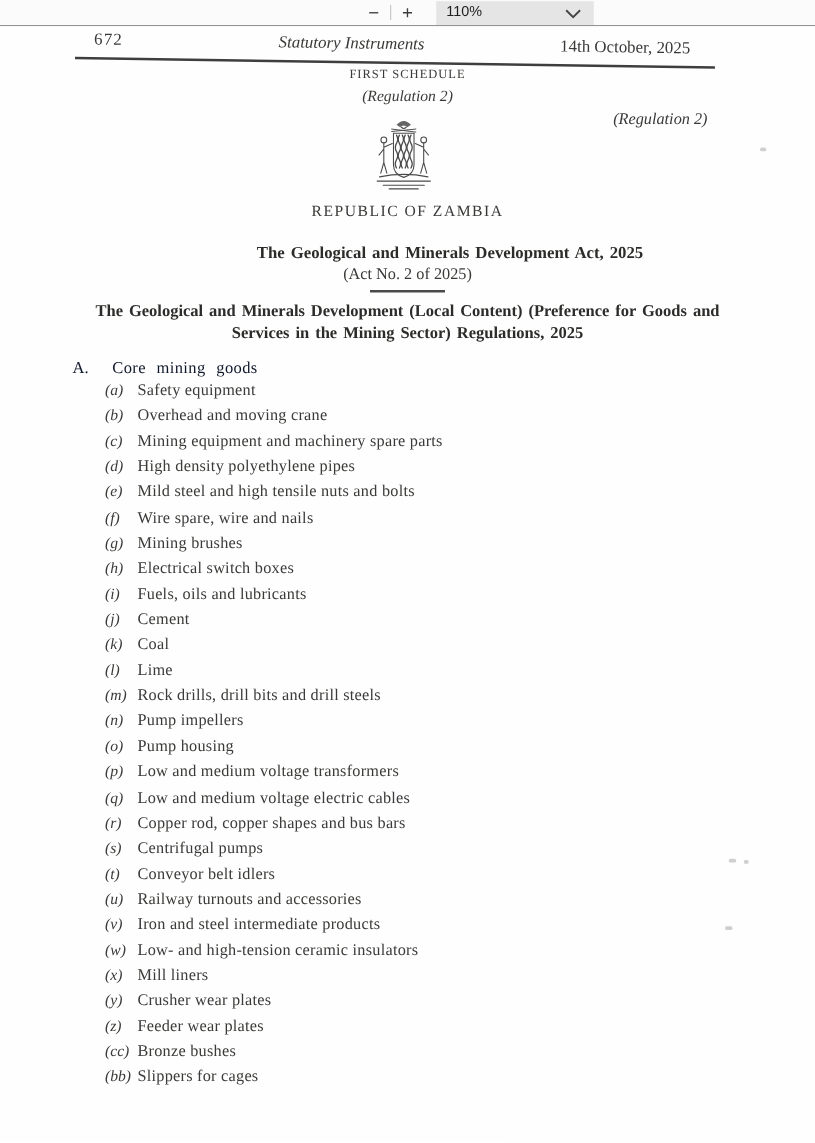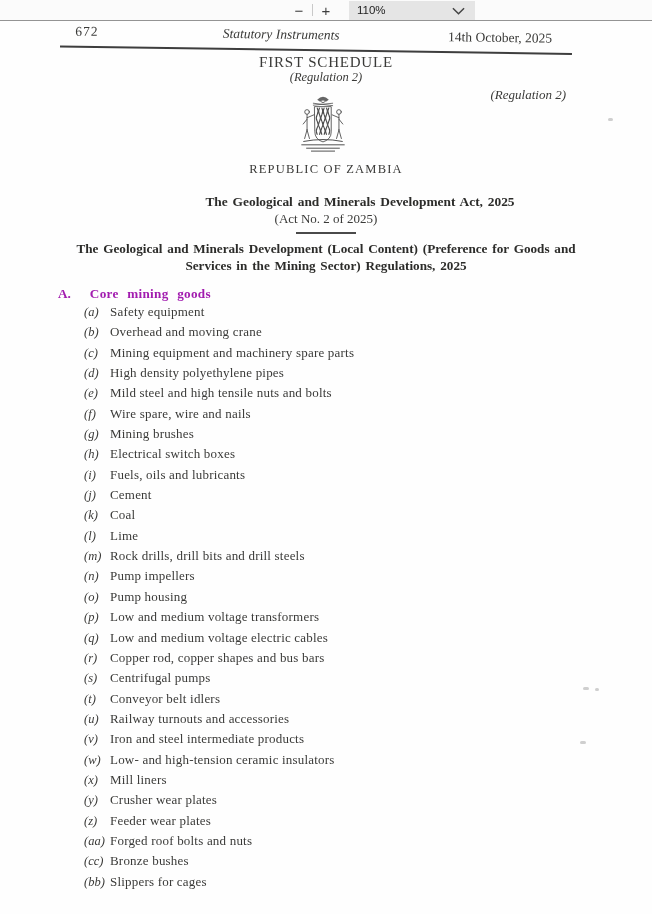--- a/index.html
+++ b/index.html
@@ -42,39 +42,39 @@
     position:absolute;top:3px;left:60px;width:512px;
     display:flex;align-items:baseline;
     border-bottom:2.5px solid #3e3e3e;padding-bottom:6px;
     transform:rotate(0.85deg);transform-origin:40px 100%;
     font-size:13.5px;
   }
   .doc-header .pgnum{width:95px;padding-left:15px;letter-spacing:1px;}
   .doc-header .journal{flex:1;text-align:center;font-style:italic;}
   .doc-header .issue-date{width:160px;text-align:right;padding-right:20px;}
   .centered{position:absolute;left:0;width:652px;text-align:center;}
-  .schedule-title{top:33px;font-size:15px;letter-spacing:0.8px;}
+  .schedule-title{top:33px;font-size:10px;letter-spacing:0.8px;}
   .schedule-sub{top:49px;font-size:12.5px;font-style:italic;}
   .reg-right{
     position:absolute;top:66px;right:86px;font-size:13px;font-style:italic;
   }
   .emblem{position:absolute;top:72px;left:294px;width:58px;height:64px;}
   .republic{top:141px;font-size:12.5px;letter-spacing:1.2px;}
   .act-title{top:173px;font-size:13.4px;font-weight:700;color:#2c2c2a;word-spacing:1.5px;margin-left:34px;}
   .act-sub{top:190px;font-size:13px;}
   .act-rule{
     position:absolute;top:211px;left:296px;width:60px;height:2px;background:#4a4a4a;
   }
   .regs-title{
     position:absolute;top:219px;left:64px;width:524px;text-align:center;
     font-size:13.2px;font-weight:700;color:#2c2c2a;line-height:17px;word-spacing:1.5px;
   }
   .section-head{
     position:absolute;top:265px;left:58px;
-    font-size:13.2px;font-weight:700;color:#a21caf;
+    font-size:13.2px;font-weight:400;color:#0f172a;
   }
   .section-head .sec-label{display:inline-block;}
   .section-head .sec-title{display:inline-block;margin-left:19px;word-spacing:5px;letter-spacing:0.3px;}
   .goods-list{position:absolute;top:281px;left:84px;width:520px;}
   .goods-item{display:flex;height:20.35px;line-height:20.35px;font-size:13px;}
   .goods-item .g-label{width:26px;flex:0 0 26px;font-style:italic;font-size:12.5px;}
   .goods-item .g-text{letter-spacing:0.2px;}
   .speck{position:absolute;background:#b5b5b5;border-radius:2px;opacity:0.65;}
 </style>
 </head>
@@ -271,24 +271,20 @@
       <div class="goods-item">
         <span class="g-label">(y)</span>
         <span class="g-text">Crusher wear plates</span>
       </div>
 
       <div class="goods-item">
         <span class="g-label">(z)</span>
         <span class="g-text">Feeder wear plates</span>
       </div>
 
-      <div class="goods-item">
-        <span class="g-label">(aa)</span>
-        <span class="g-text">Forged roof bolts and nuts</span>
-      </div>
 
       <div class="goods-item">
         <span class="g-label">(cc)</span>
         <span class="g-text">Bronze bushes</span>
       </div>
 
       <div class="goods-item">
         <span class="g-label">(bb)</span>
         <span class="g-text">Slippers for cages</span>
       </div>

